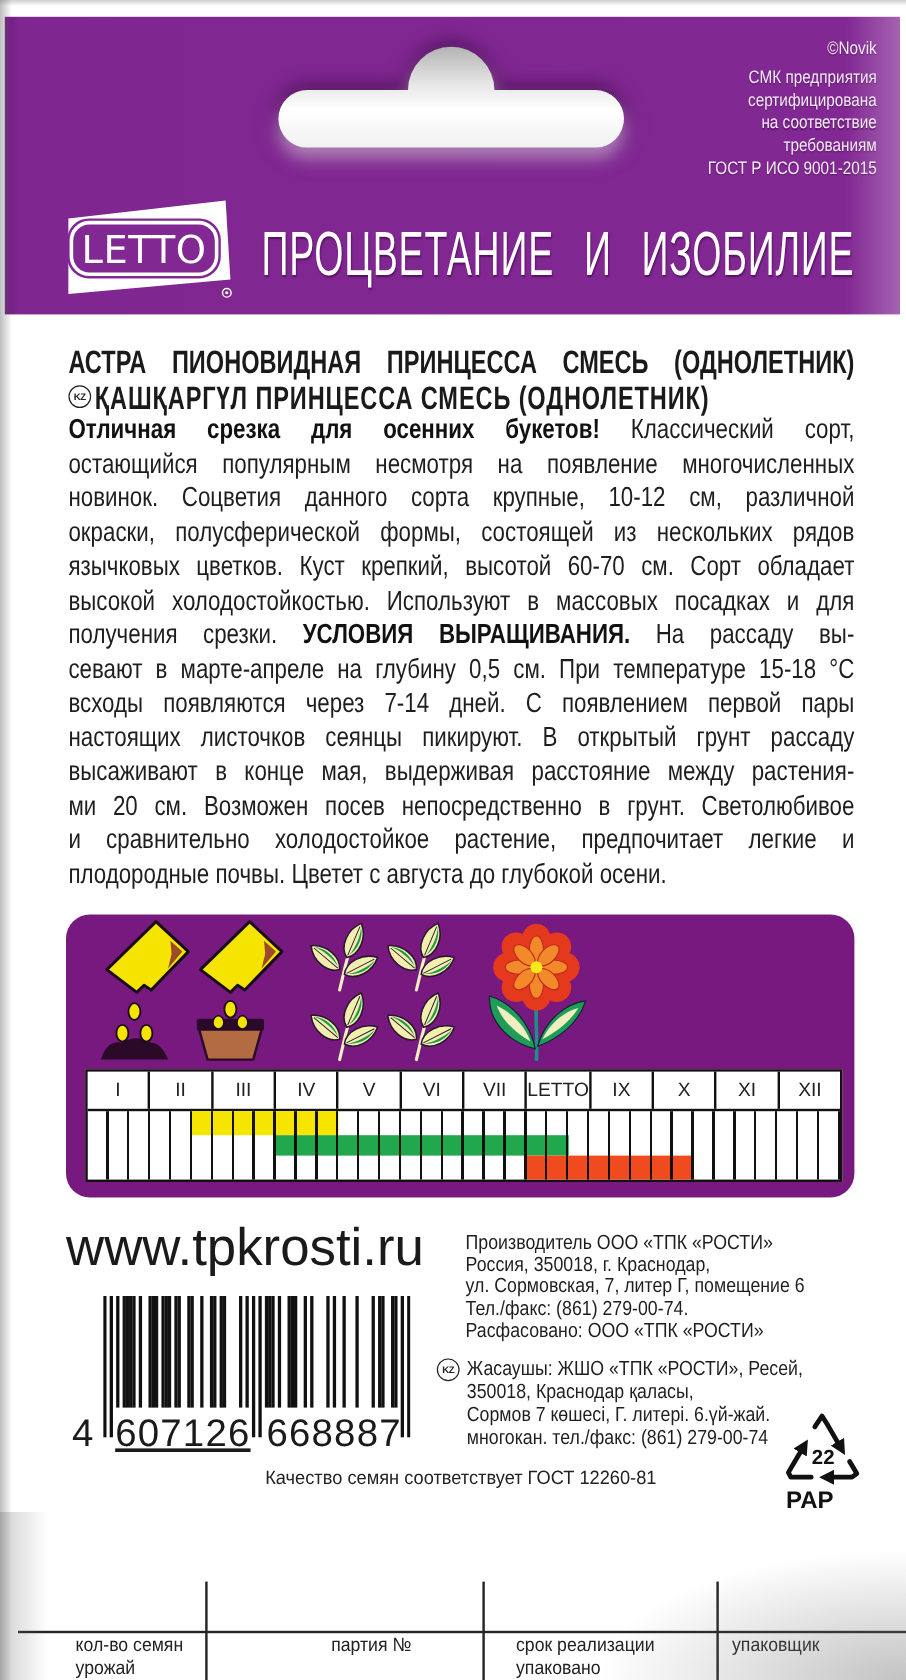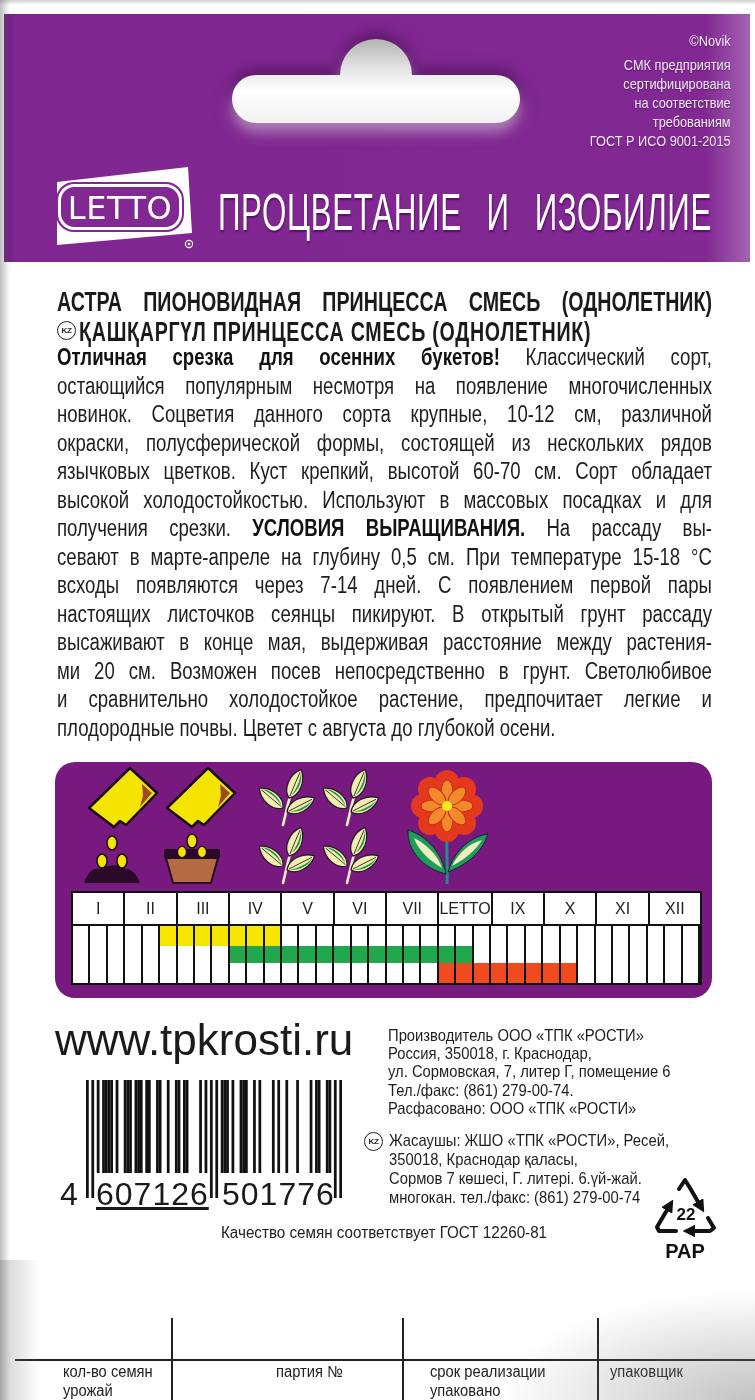--- a/index.html
+++ b/index.html
@@ -97,21 +97,21 @@
   .maker-kz-badge { left:364px; top:1132px; }
   .maker-kz {
     left:389px; top:1131px; font-size:17px; line-height:19px; color:#1e1e1e; white-space:nowrap;
     transform:scaleX(.87); transform-origin:left top;
   }
   .quality {
     left:221px; top:1224px; font-size:16px; line-height:18px; color:#222; white-space:nowrap;
     transform:scaleX(.95); transform-origin:left top;
   }
   .recycle { left:652px; top:1176px; width:66px; height:62px; }
-  .recycle-label { left:655px; top:1240px; width:60px; text-align:center; font-size:20px; font-weight:bold; color:#111; line-height:22px; }
+  .recycle-label { left:655px; top:1240px; width:60px; text-align:left; font-size:20px; font-weight:bold; color:#111; line-height:22px; }
 
   .form-hline { left:15px; top:1359px; width:740px; height:2px; background:#222; }
   .form-vline { top:1318px; width:2px; height:82px; background:#222; }
   .form-label { font-size:16px; line-height:19px; color:#222; white-space:nowrap; transform:scaleX(.92); transform-origin:left top; }
 </style>
 </head>
 <body>
 
 <div class="abs edge-top"></div>
 
@@ -310,21 +310,21 @@
     <rect x="83" y="0" width="1.02" height="93" fill="#111"></rect>
     <rect x="85" y="0" width="1.02" height="93" fill="#111"></rect>
     <rect x="86" y="0" width="1.02" height="93" fill="#111"></rect>
     <rect x="89" y="0" width="1.02" height="93" fill="#111"></rect>
     <rect x="90" y="0" width="1.02" height="93" fill="#111"></rect>
     <rect x="92" y="0" width="1.02" height="118" fill="#111"></rect>
     <rect x="94" y="0" width="1.02" height="118" fill="#111"></rect>
   </svg>
 <div class="abs bc-digit bc-first">4</div>
 <div class="abs bc-digit bc-left">607126</div>
-<div class="abs bc-digit bc-right">501776</div>
+<div class="abs bc-digit bc-right">668887</div>
 
 <div class="abs maker">
   <div>Производитель ООО «ТПК «РОСТИ»</div>
   <div>Россия, 350018, г. Краснодар,</div>
   <div>ул. Сормовская, 7, литер Г, помещение 6</div>
   <div>Тел./факс: (861) 279-00-74.</div>
   <div>Расфасовано: ООО «ТПК «РОСТИ»</div>
 </div>
 
 <div class="abs kz-badge maker-kz-badge">KZ</div>

